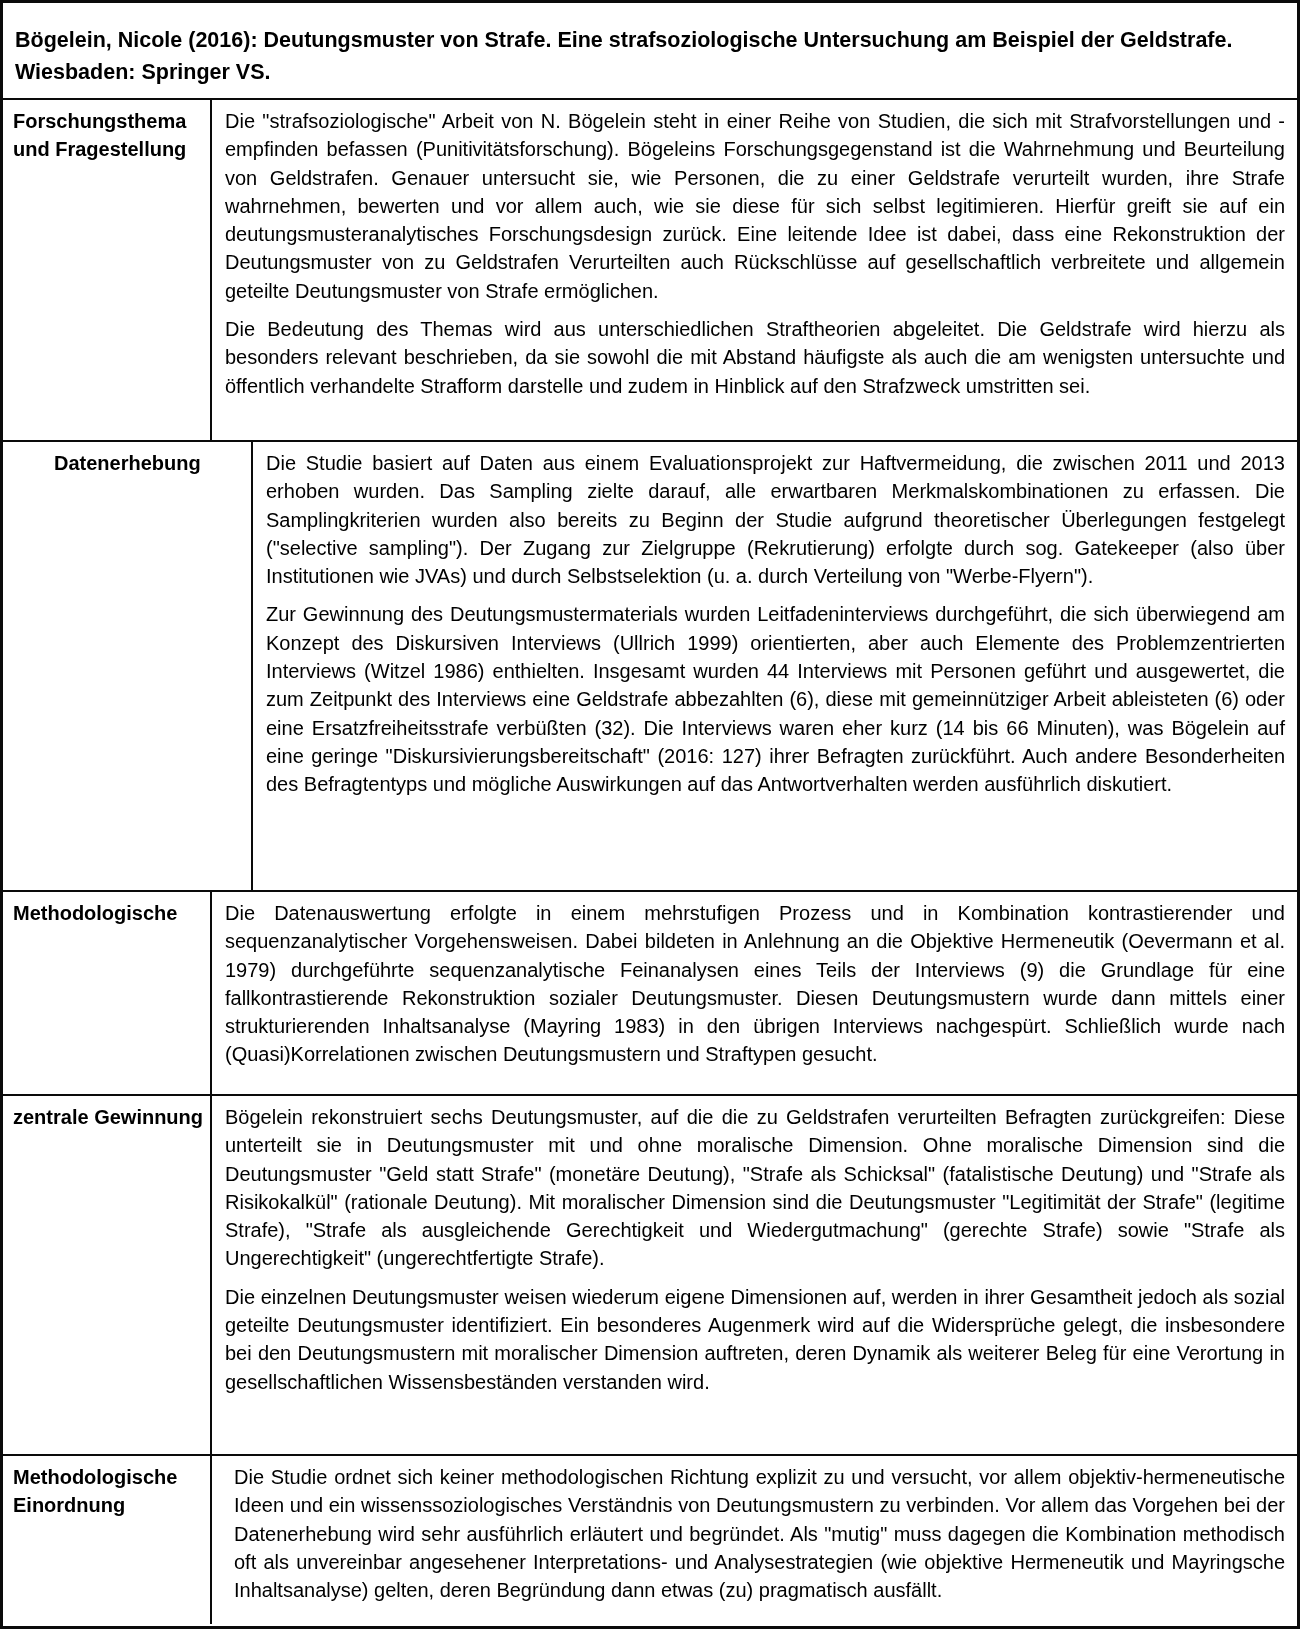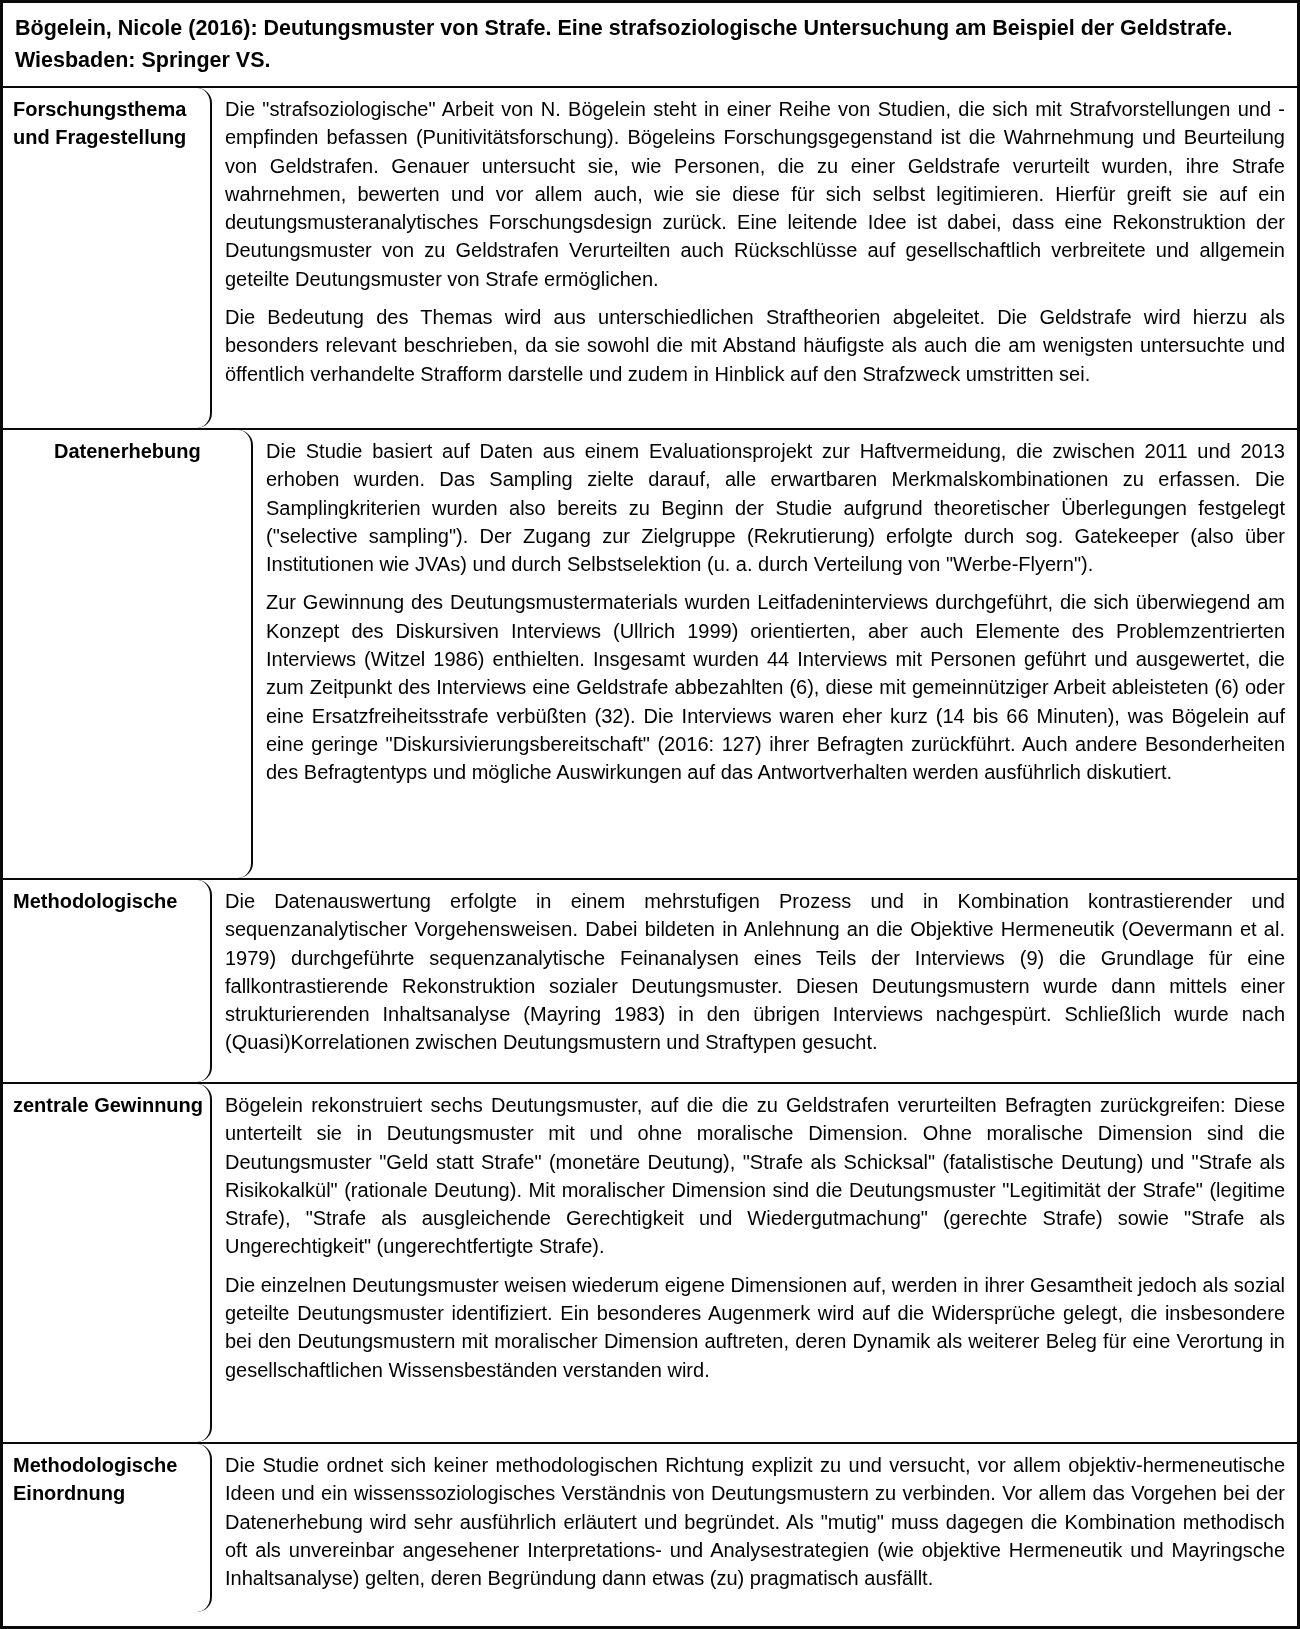--- a/index.html
+++ b/index.html
@@ -16,39 +16,39 @@
     border: 3px solid #0a0a0a;
   }
   .title-row {
     min-height: 85px;
     border-bottom: 2px solid #0a0a0a;
     padding: 9px 14px 6px 12px;
     font-weight: bold;
     font-size: 21.5px;
     line-height: 32px;
     text-align: left;
+    margin-top: 12px;
   }
   .body-row {
     display: grid;
     grid-template-columns: 209px 1fr;
     border-bottom: 2px solid #0a0a0a;
   }
   .body-row:last-child { border-bottom: none; }
   .row-h-1 { min-height: 342px; }
   .row-h-2 { min-height: 450px; padding-left: 41px; }
   .row-h-3 { min-height: 204px; }
   .row-h-4 { min-height: 360px; }
-  .row-h-5 { min-height: 168px; }
+  .row-h-5 { min-height: 168px; gap: 9px; }
   .label-cell {
     border-right: 2px solid #0a0a0a;
     padding: 7px 4px 6px 10px;
     font-weight: bold;
     font-size: 20px;
     line-height: 28px;
-    border-radius: 15px;
   }
   .content-cell {
     padding: 7px 12px 6px 13px;
   }
   .content-cell p {
     margin: 0 0 10px 0;
     font-size: 20px;
     line-height: 28.3px;
     text-align: justify;
   }

